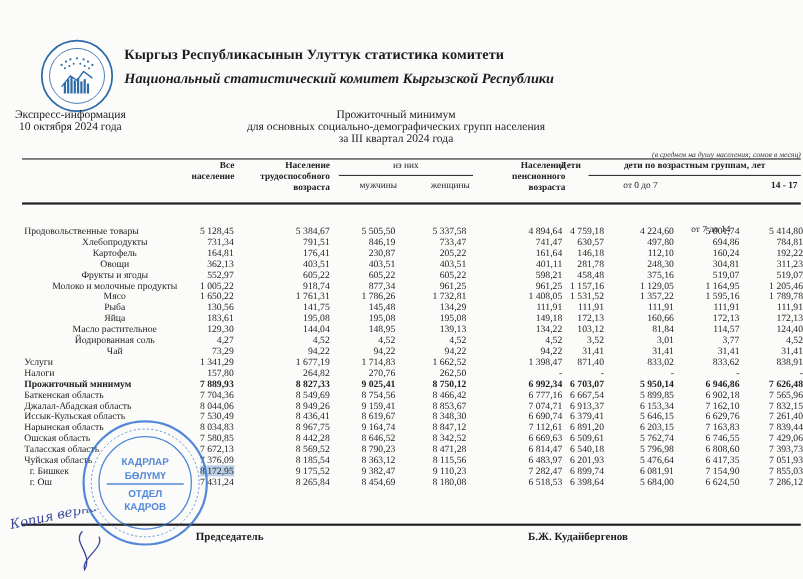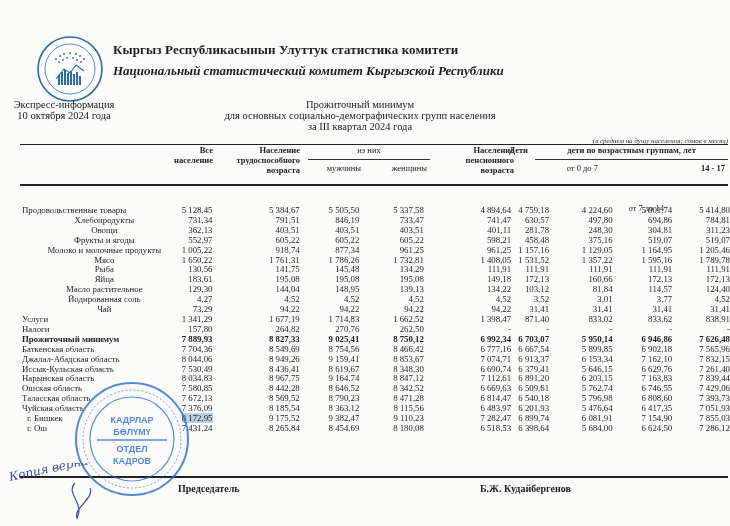--- a/index.html
+++ b/index.html
@@ -141,20 +141,32 @@
         <td class="num c2">791,51</td>
         <td class="num c3">846,19</td>
         <td class="num c4">733,47</td>
         <td class="num c5">741,47</td>
         <td class="num c6">630,57</td>
         <td class="num c7">497,80</td>
         <td class="num c8">694,86</td>
         <td class="num c9">784,81</td>
       </tr>
       <tr>
+        <td class="lbl sub">Картофель</td>
+        <td class="num c1">164,81</td>
+        <td class="num c2">176,41</td>
+        <td class="num c3">230,87</td>
+        <td class="num c4">205,22</td>
+        <td class="num c5">161,64</td>
+        <td class="num c6">146,18</td>
+        <td class="num c7">112,10</td>
+        <td class="num c8">160,24</td>
+        <td class="num c9">192,22</td>
+      </tr>
+      <tr>
         <td class="lbl sub">Овощи</td>
         <td class="num c1">362,13</td>
         <td class="num c2">403,51</td>
         <td class="num c3">403,51</td>
         <td class="num c4">403,51</td>
         <td class="num c5">401,11</td>
         <td class="num c6">281,78</td>
         <td class="num c7">248,30</td>
         <td class="num c8">304,81</td>
         <td class="num c9">311,23</td>

